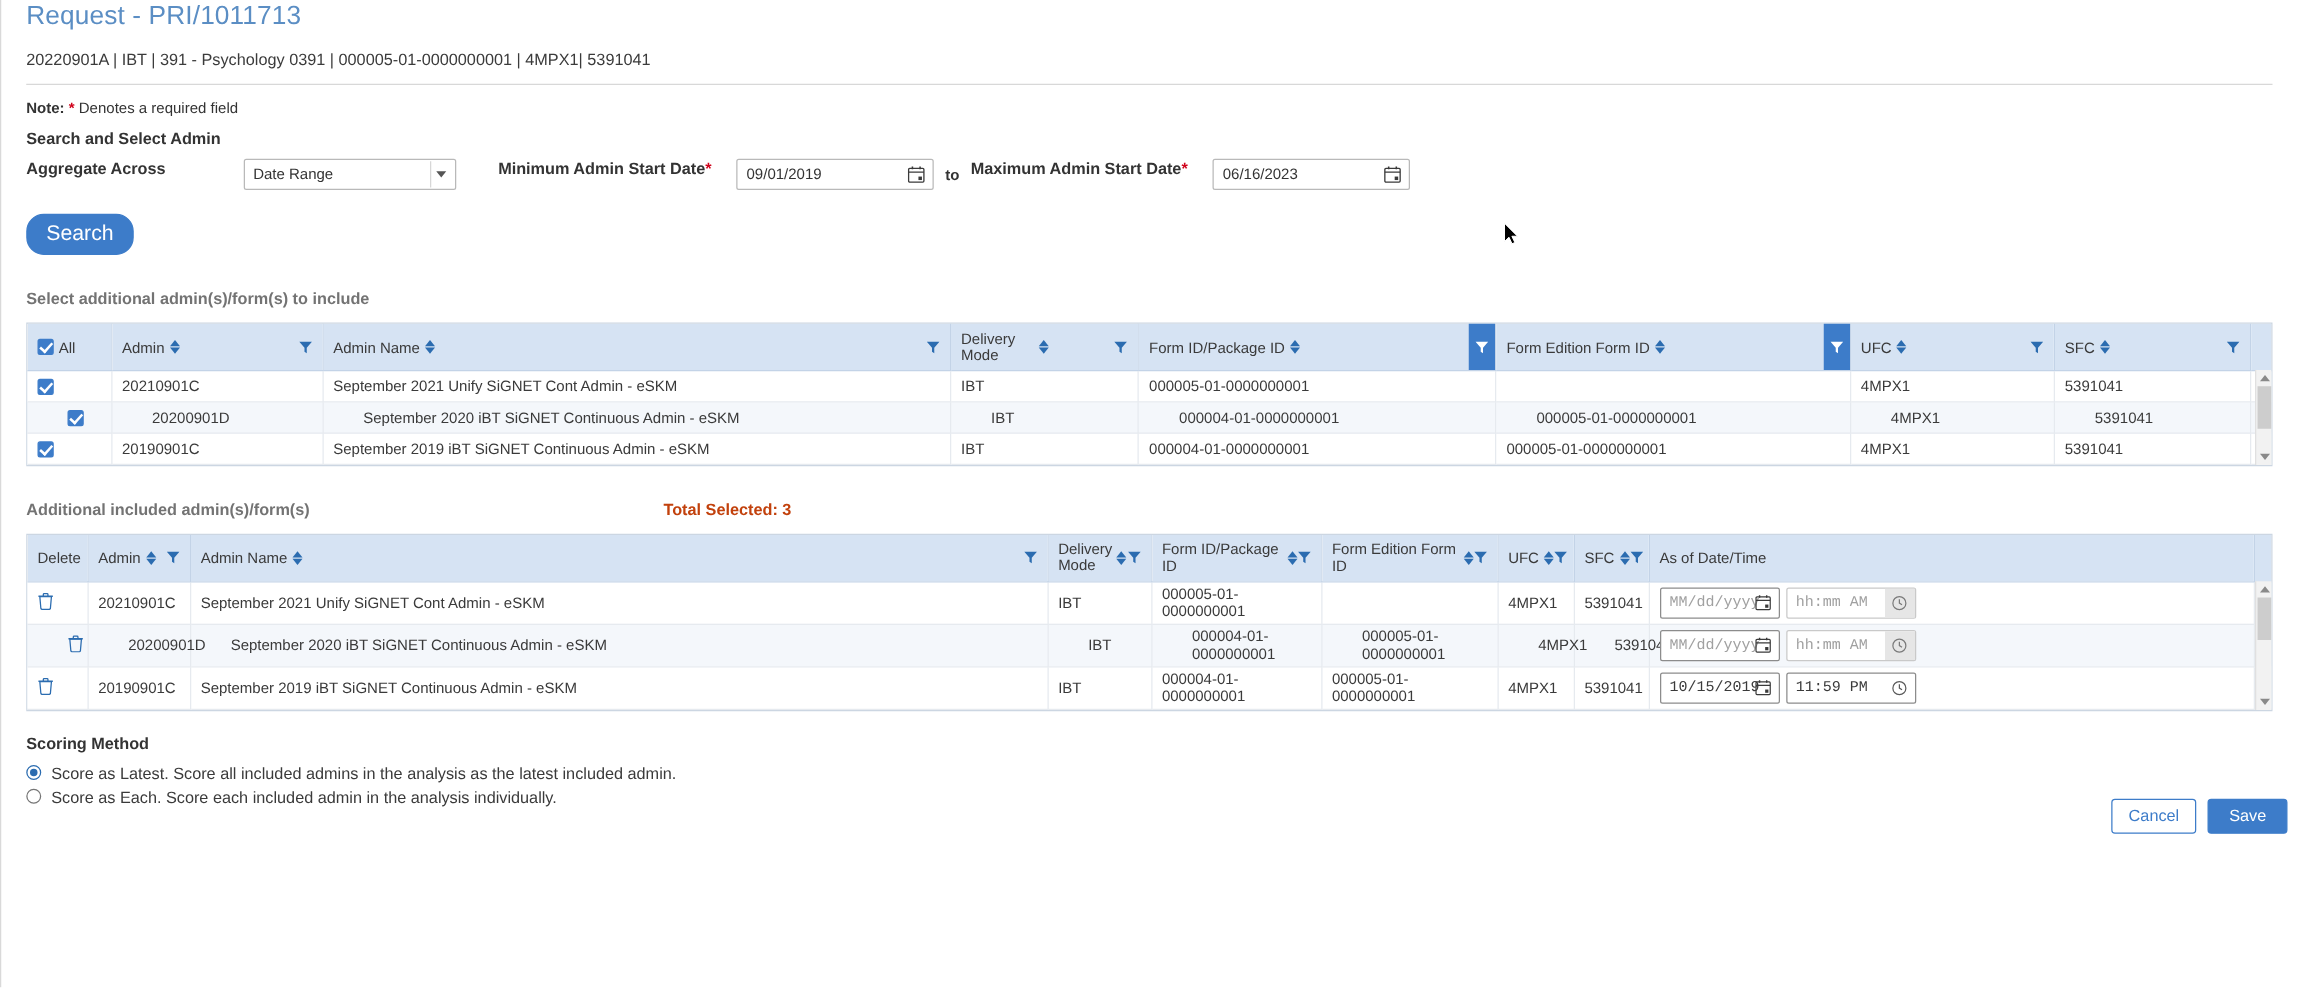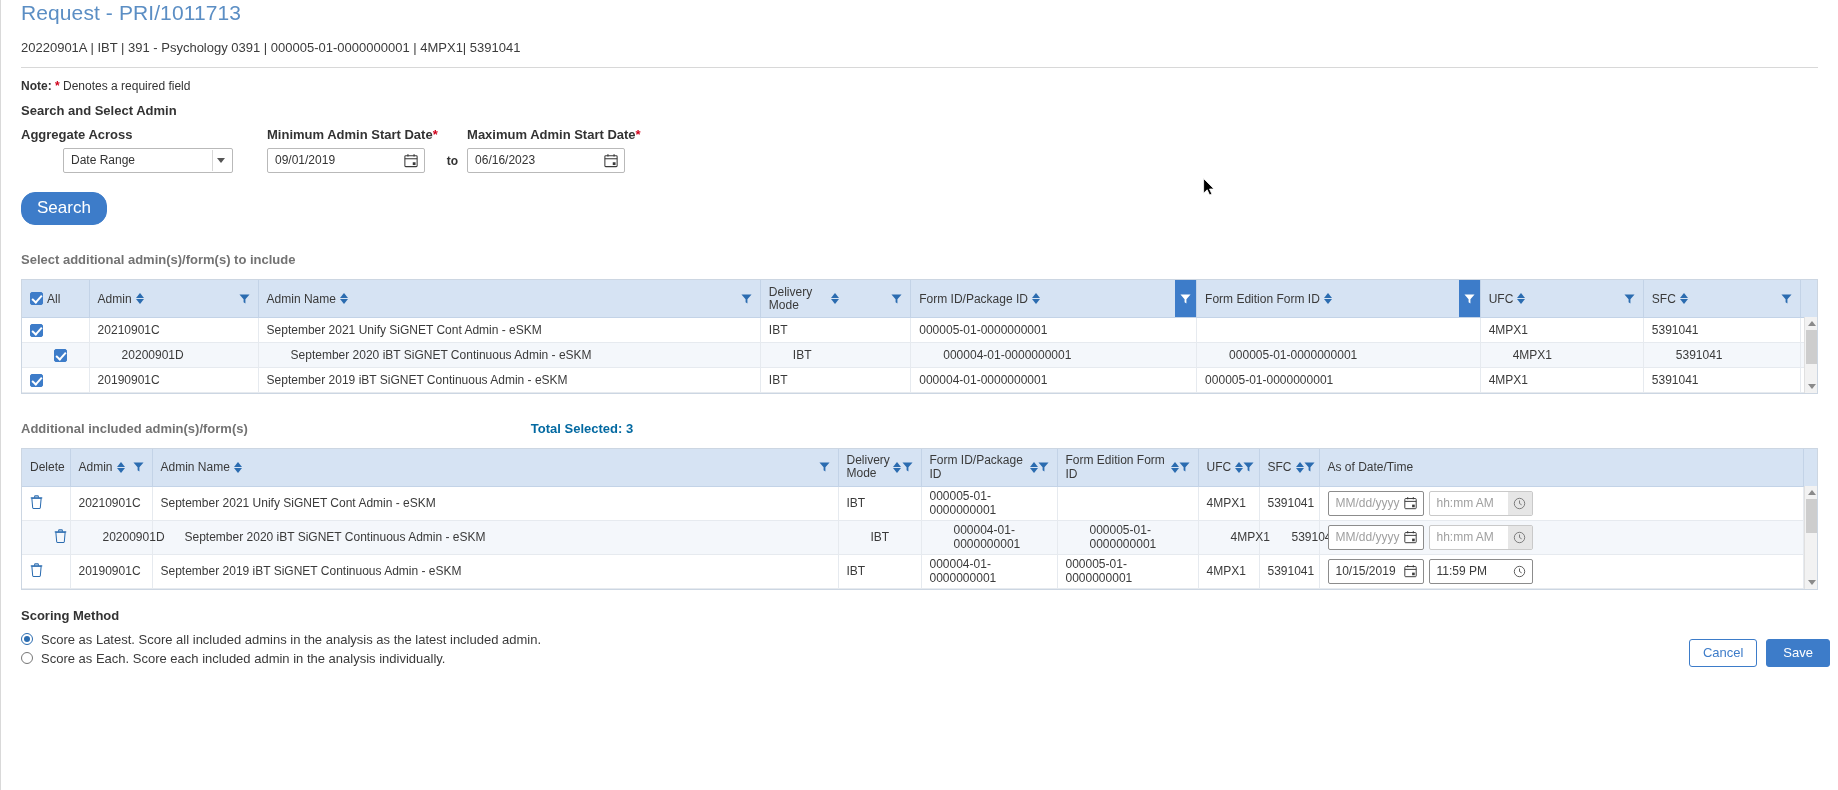--- a/index.html
+++ b/index.html
@@ -55,21 +55,21 @@
     margin-top: 10px;
   }
 
   
   .form-row {
     display: flex;
     align-items: flex-end;
     margin-top: 9px;
     gap: 0;
   }
-  .field { display: flex; flex-direction: column; }
+  .field { display: flex; flex-direction: row; gap: 20px; }
   .field-label {
     font-weight: bold;
     font-size: 13px;
     color: #333;
     margin-bottom: 6px;
   }
   .select-wrap {
     position: relative;
     width: 170px;
     margin-left: 42px;
@@ -136,21 +136,21 @@
     color: #737373;
     margin-top: 27px;
   }
   .caption-row {
     display: flex;
     align-items: baseline;
     margin-top: 27px;
   }
   .caption-row .tbl-caption { margin-top: 0; }
   .total-selected {
-    color: #0369a1;
+    color: #c2410c;
     font-weight: bold;
     font-size: 13px;
     margin-left: 283px;
   }
 
   .grid-wrap {
     margin-top: 12px;
     border: 1px solid #ccd6e2;
     position: relative;
     background: #fff;
@@ -269,21 +269,21 @@
   .inp-date, .inp-time {
     position: relative;
     height: 25px;
     border: 1px solid #8c8c8c;
     border-radius: 2px;
     background: #fff;
     font-size: 12px;
     line-height: 23px;
     color: #3a3a3a;
     padding-left: 7px;
-    display: flex; align-items: center;
+    display: flex; align-items: center; font-family: Liberation Mono, monospace;
   }
   .inp-date { width: 96px; }
   .inp-time { width: 104px; }
   .inp-time.disabled { border-color: #c9c9c9; background: #fff; color: #a8a8a8; }
   .inp-ph { color: #a0a0a0; }
   .ico-btn {
     position: absolute; right: 0; top: 0;
     height: 23px; width: 24px;
     display: flex; align-items: center; justify-content: center;
     background: transparent;

